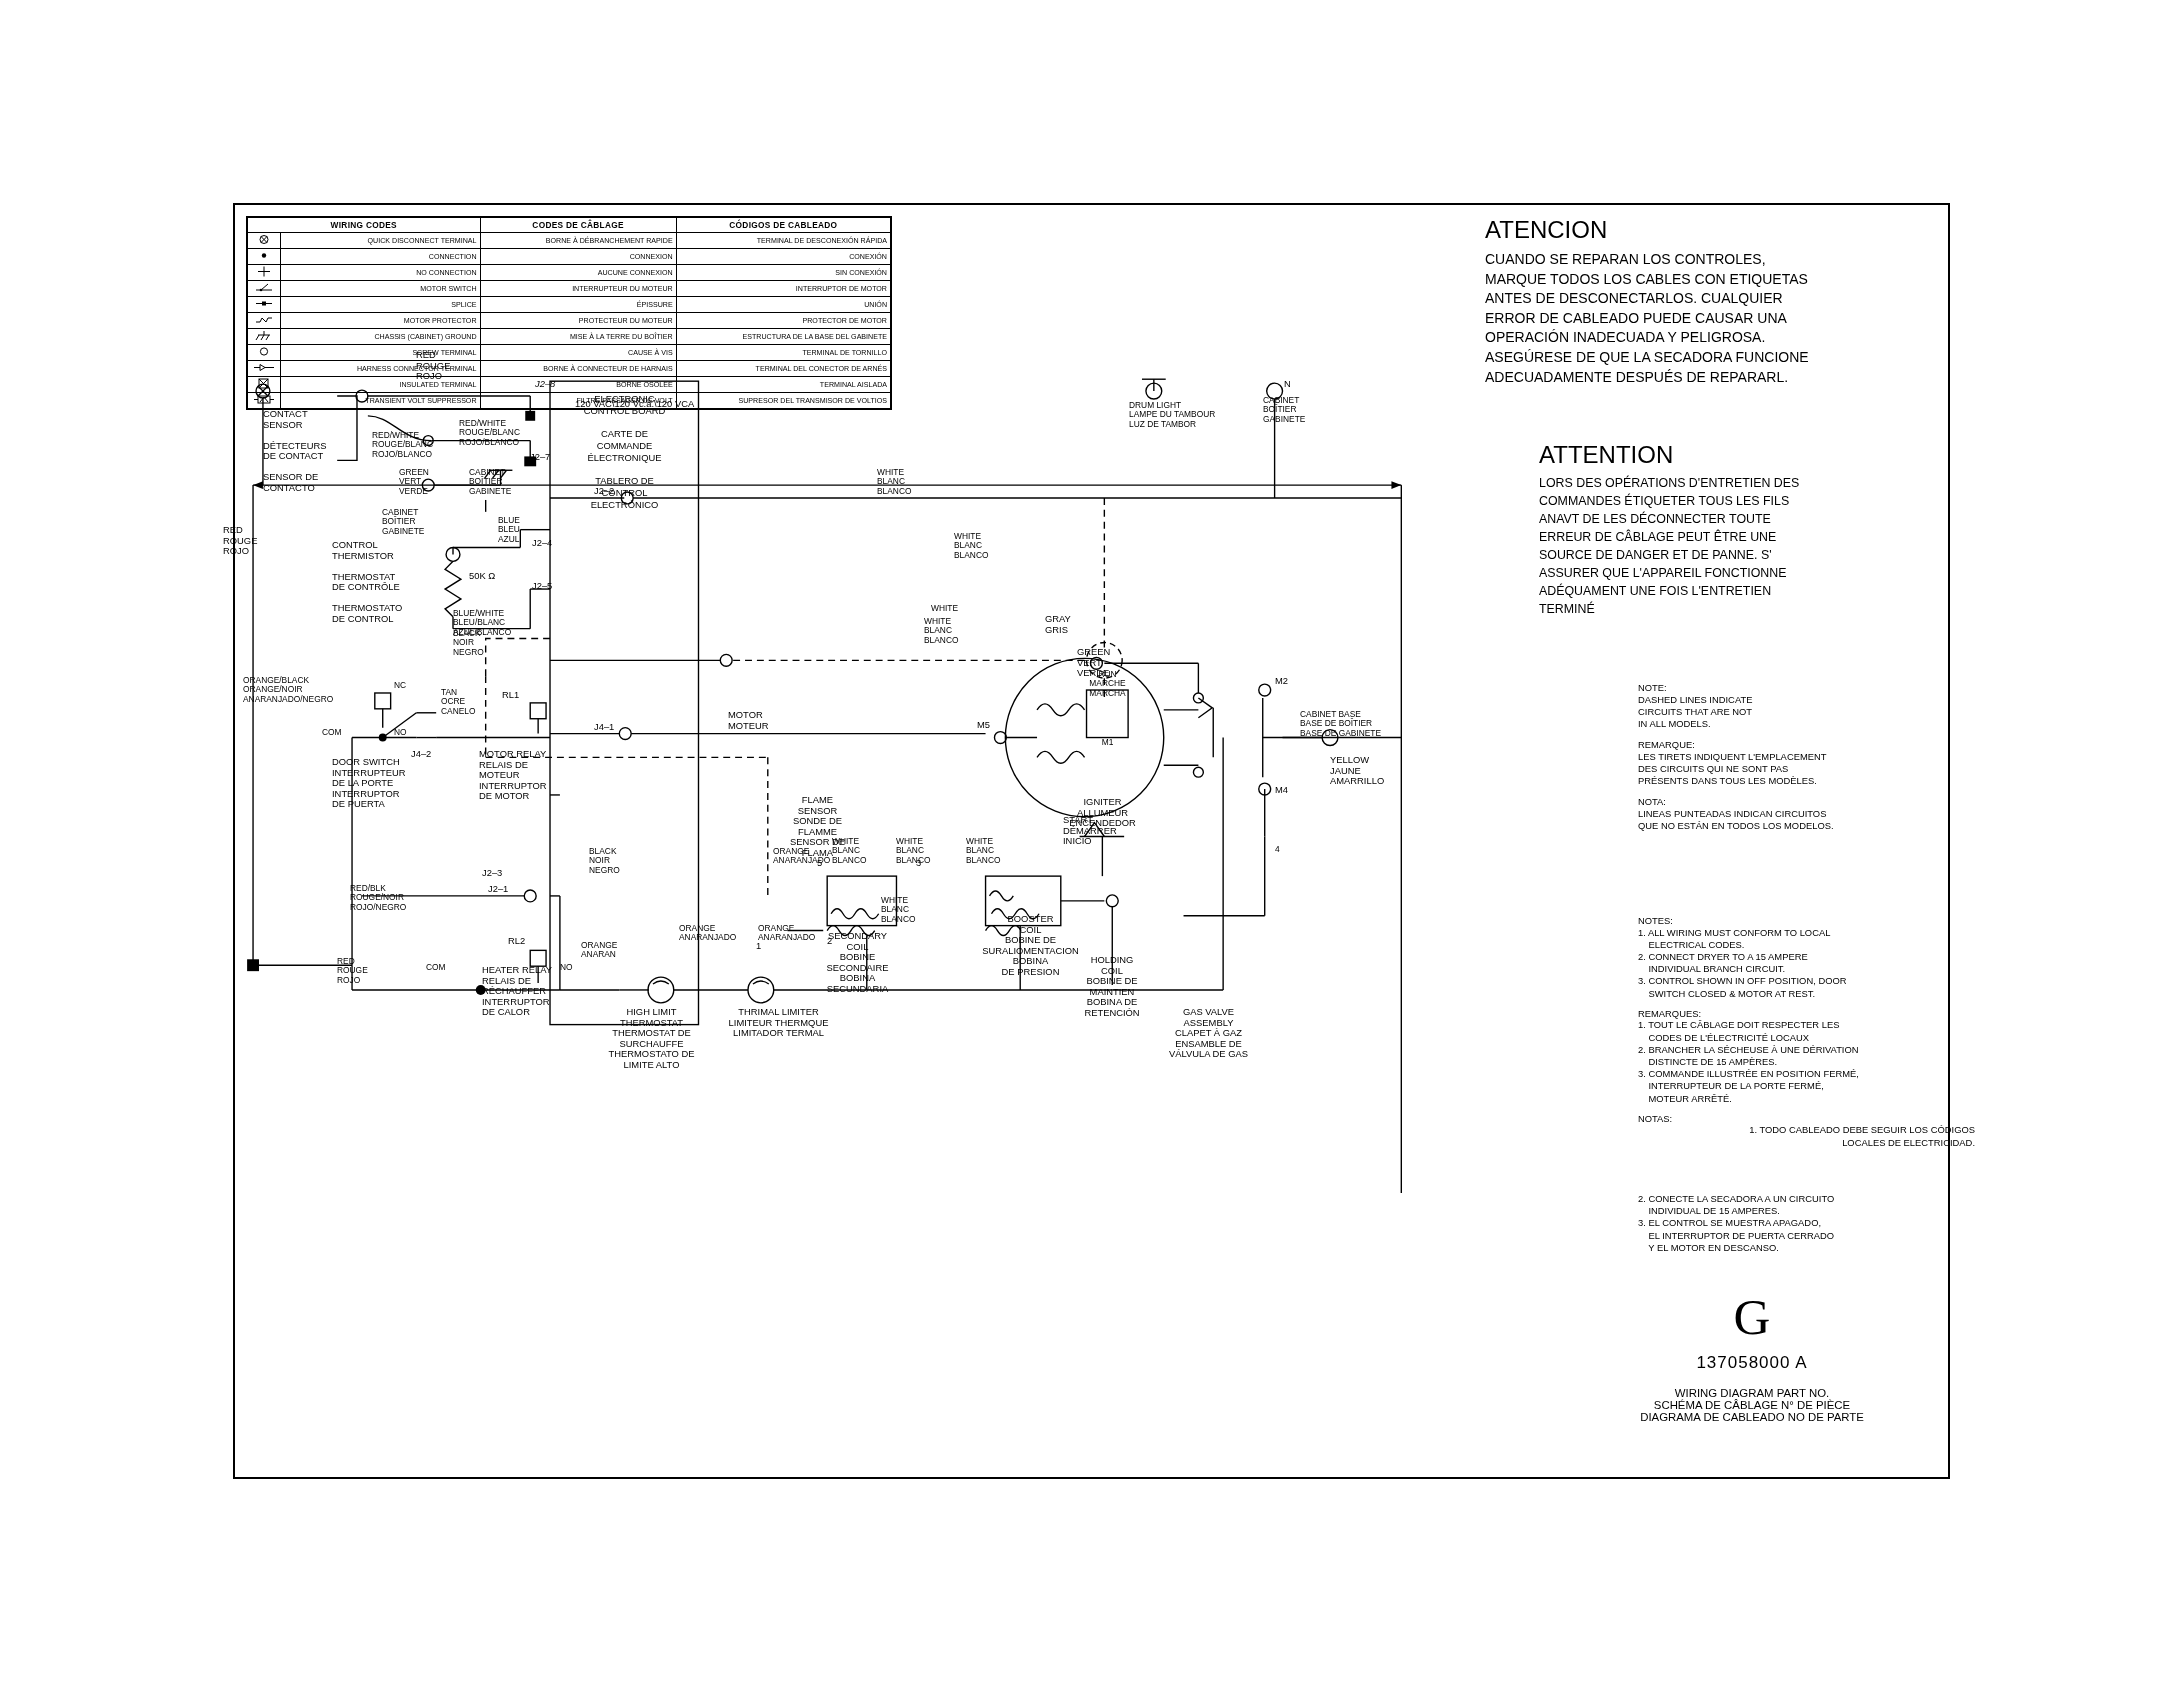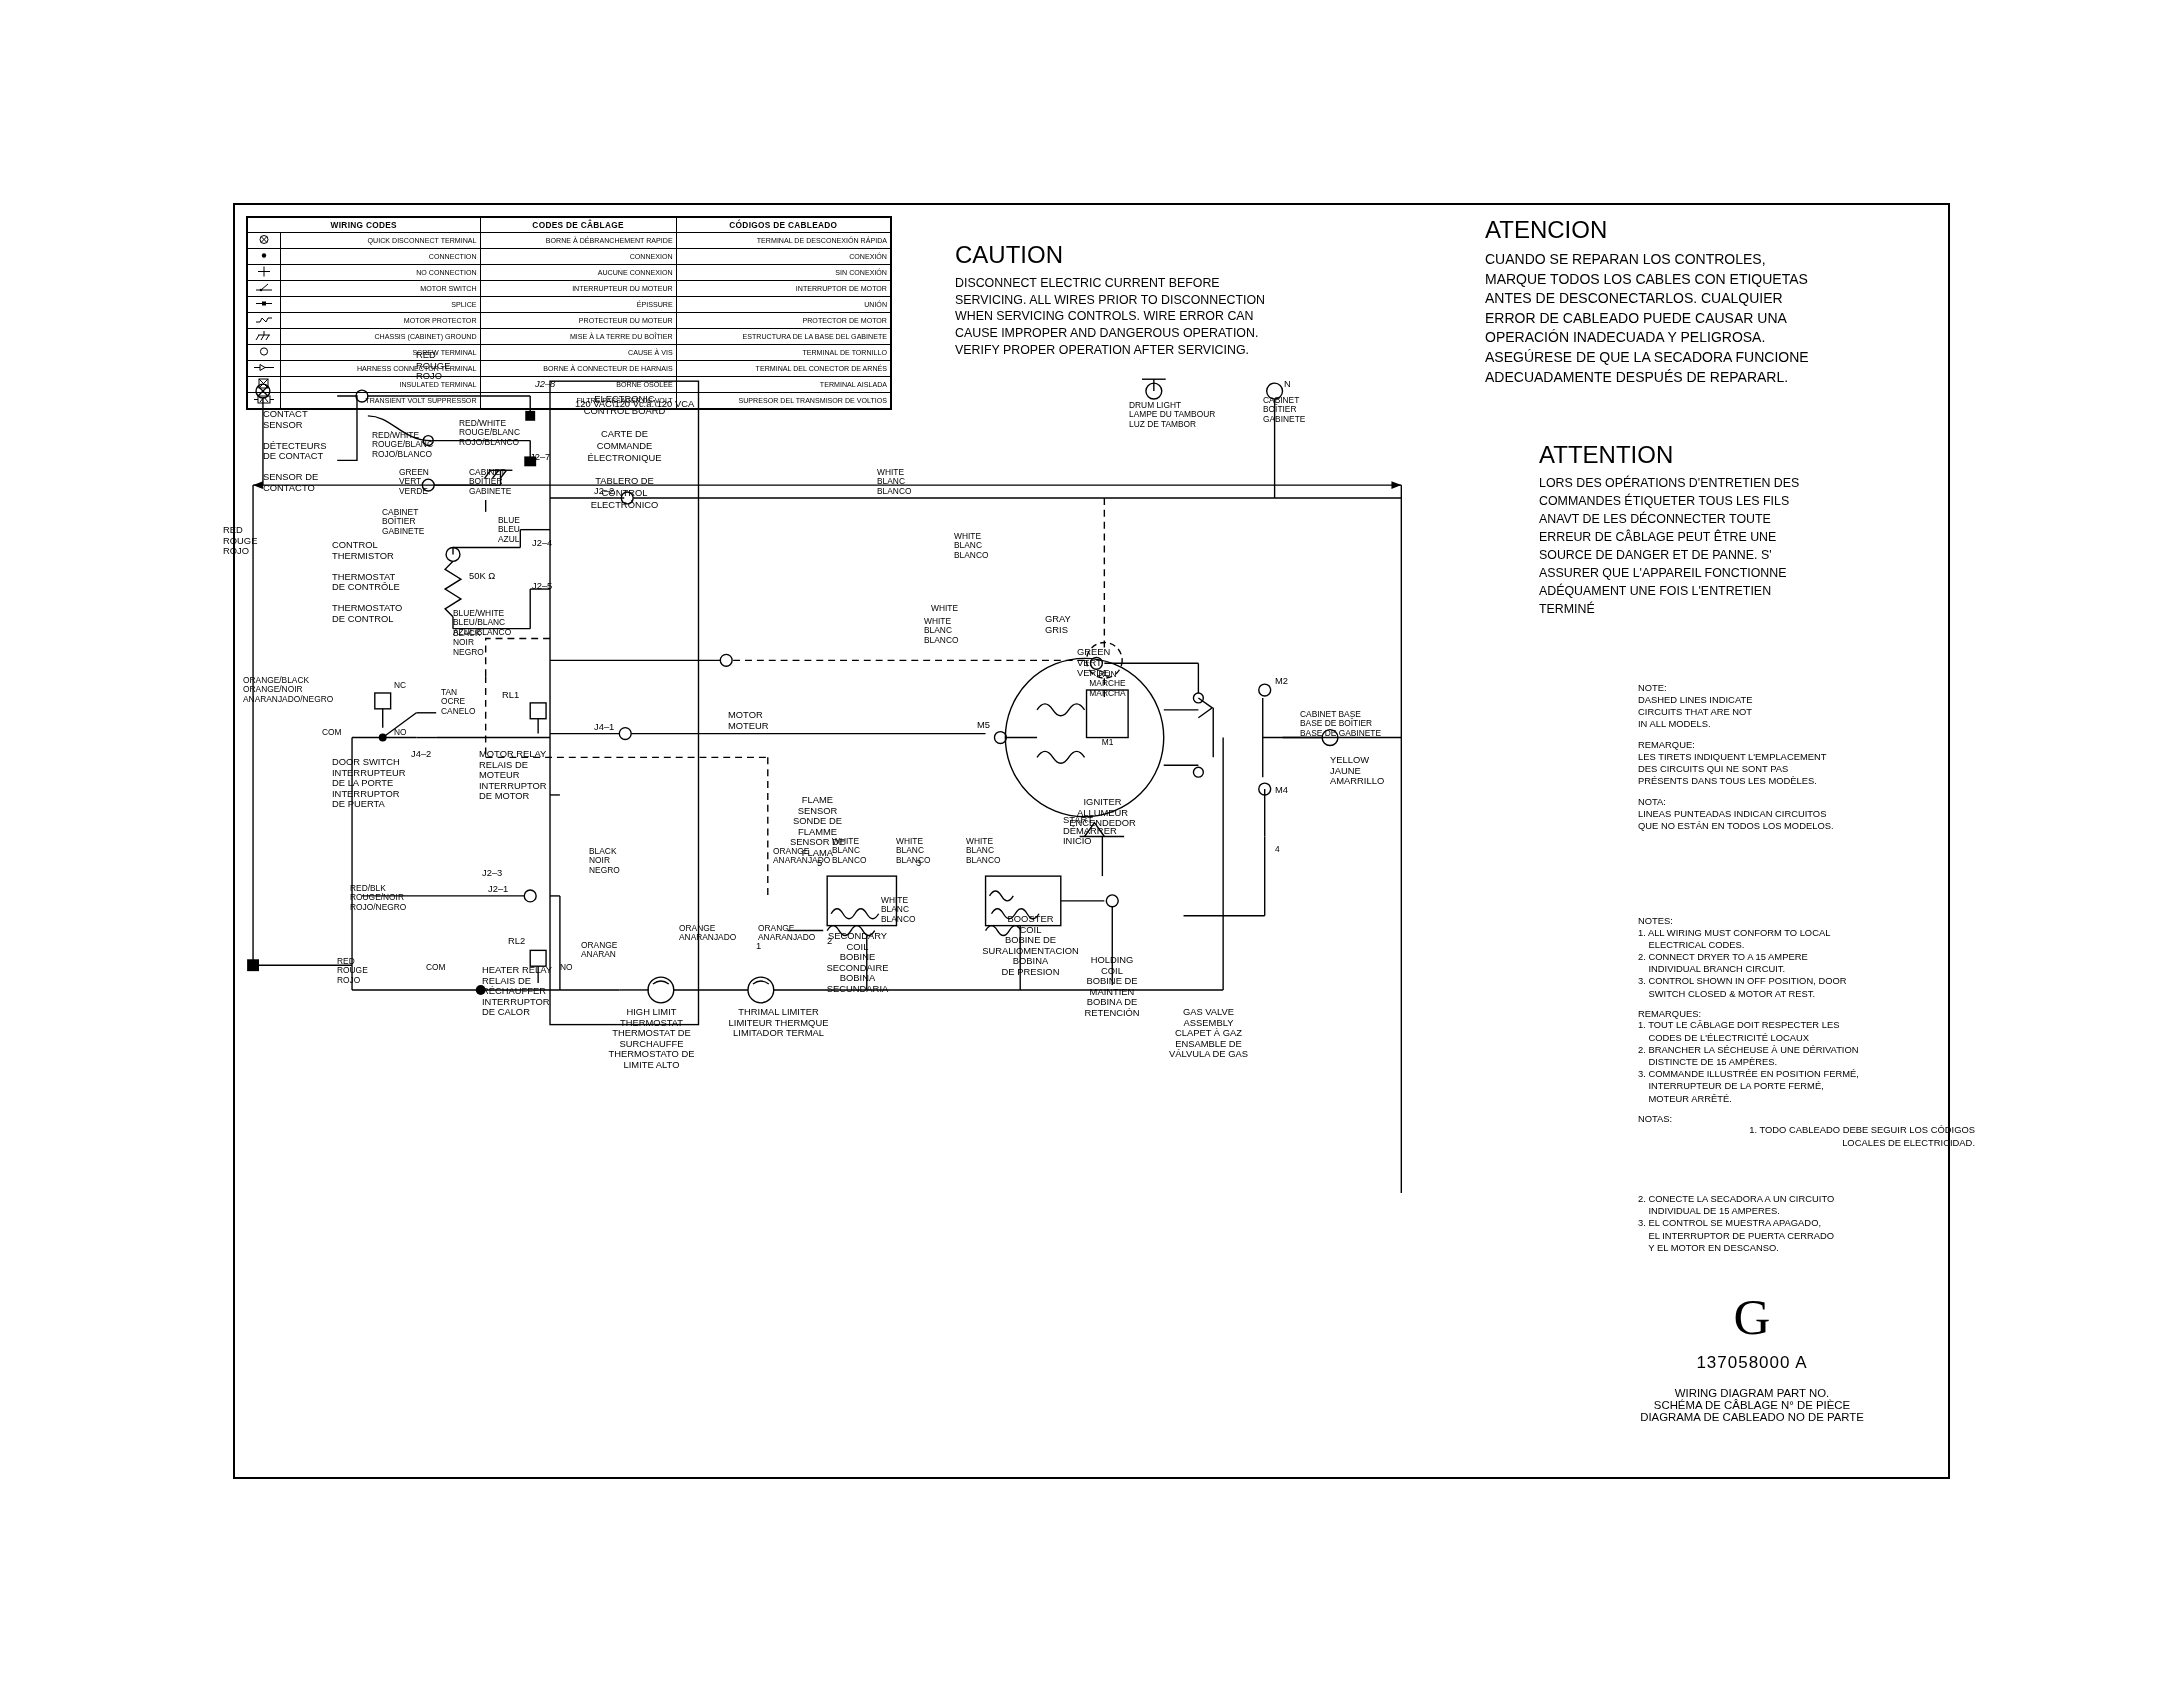--- a/index.html
+++ b/index.html
@@ -178,28 +178,20 @@
                 </svg></span>
           </td>
           <td class="c2">TRANSIENT VOLT SUPPRESSOR</td>
           <td class="c3">FILTRE PASSAGER DE VOLT</td>
           <td class="c4">SUPRESOR DEL TRANSMISOR DE VOLTIOS</td>
         </tr>
       </tbody>
     </table>
   </div>
 
-  <div class="blk" style="left:955px;top:241px;width:426px;">
-    <div class="f22">CAUTION</div>
-    <div class="t f12" style="position:relative;margin-top:6px;line-height:1.35;">DISCONNECT ELECTRIC CURRENT BEFORE
-SERVICING. ALL WIRES PRIOR TO DISCONNECTION
-WHEN SERVICING CONTROLS. WIRE ERROR CAN
-CAUSE IMPROPER AND DANGEROUS OPERATION.
-VERIFY PROPER OPERATION AFTER SERVICING.</div>
-  </div>
 
   <div class="blk" style="left:1485px;top:216px;width:475px;">
     <div class="f22">ATENCION</div>
     <div class="t f14" style="position:relative;margin-top:6px;line-height:1.4;">CUANDO SE REPARAN LOS CONTROLES,
 MARQUE TODOS LOS CABLES CON ETIQUETAS
 ANTES DE DESCONECTARLOS. CUALQUIER
 ERROR DE CABLEADO PUEDE CAUSAR UNA
 OPERACIÓN INADECUADA Y PELIGROSA.
 ASEGÚRESE DE QUE LA SECADORA FUNCIONE
 ADECUADAMENTE DESPUÉS DE REPARARL.</div>

